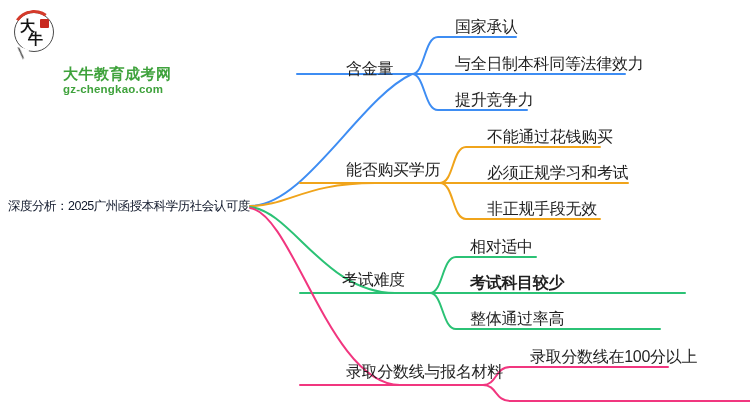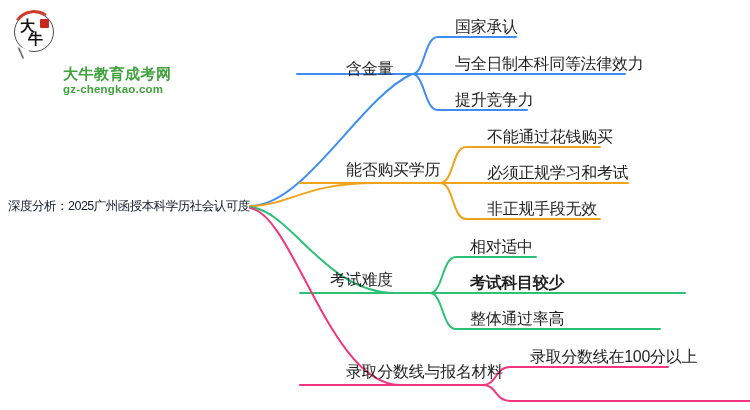--- a/index.html
+++ b/index.html
@@ -95,21 +95,21 @@
   <div class="node" style="left:346px;top:53px;margin-top:8px;">含金量</div>
   <div class="node" style="left:455px;top:19px;">国家承认</div>
   <div class="node" style="left:455px;top:56px;">与全日制本科同等法律效力</div>
   <div class="node" style="left:455px;top:92px;text-align:center;">提升竞争力</div>
 
   <div class="node" style="left:346px;top:162px;">能否购买学历</div>
   <div class="node" style="left:487px;top:129px;">不能通过花钱购买</div>
   <div class="node" style="left:487px;top:165px;">必须正规学习和考试</div>
   <div class="node" style="left:487px;top:201px;">非正规手段无效</div>
 
-  <div class="node" style="left:330px;top:272px;">考试难度</div>
+  <div class="node" style="left:342px;top:272px;">考试难度</div>
   <div class="node" style="left:470px;top:239px;">相对适中</div>
   <div class="node" style="left:470px;top:275px;font-weight:bold;">考试科目较少</div>
   <div class="node" style="left:470px;top:311px;">整体通过率高</div>
 
   <div class="node" style="left:346px;top:364px;">录取分数线与报名材料</div>
   <div class="node" style="left:530px;top:349px;text-align:right;">录取分数线在100分以上</div>
 
 </div>
 
 </body></html>

